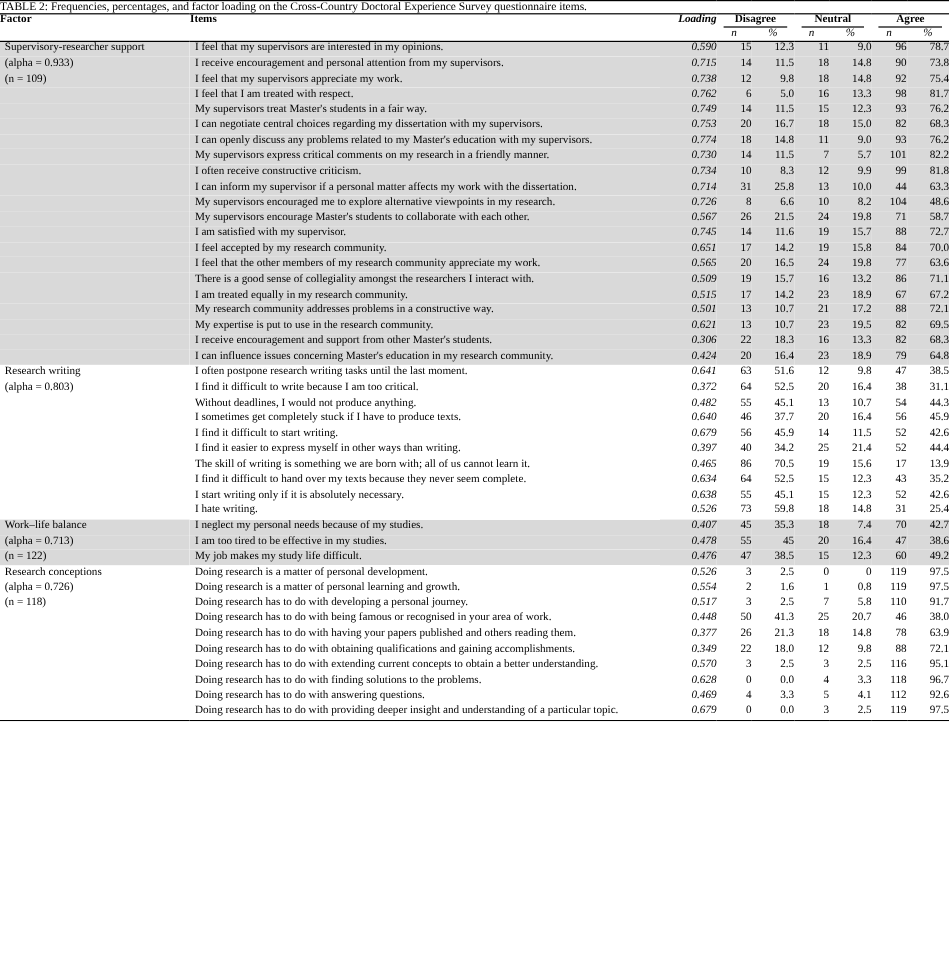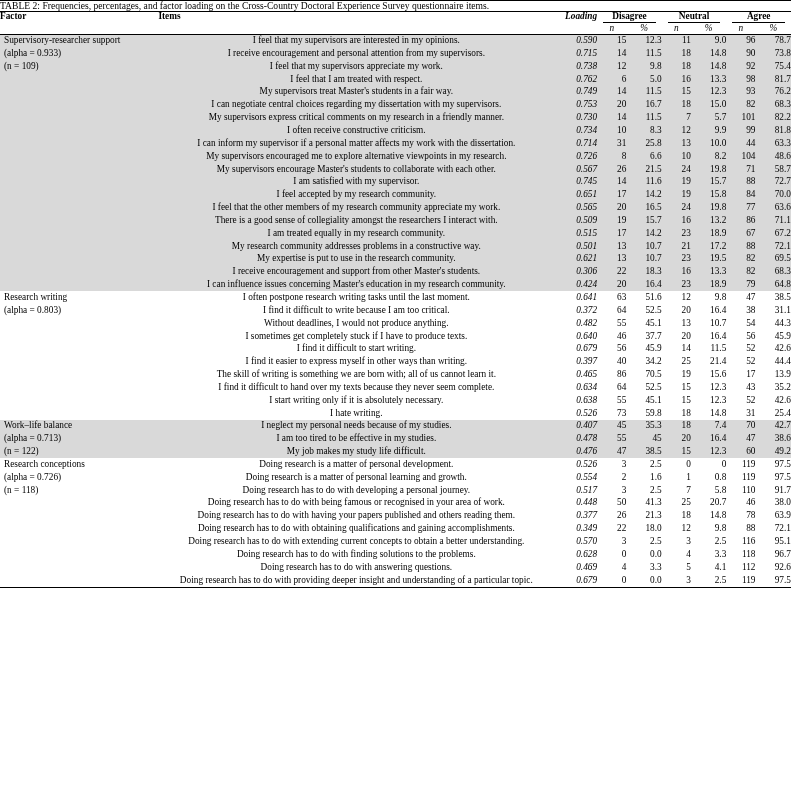--- a/index.html
+++ b/index.html
@@ -52,21 +52,21 @@
     margin:0 6px 1px 6px;
     height:0;
   }
   .c-factor{width:148px;padding-left:4px;}
   .c-item{width:372px;padding-left:4px;margin-left:48px;}
   .c-load{width:45px;text-align:right;padding-right:6px;font-style:italic;}
   .c-n{width:28px;text-align:right;padding-right:3px;}
   .c-p{width:34px;text-align:right;padding-right:7px;}
   tr.band td{background:#d9d9d9;}
   tr.row td{padding:1.55px 0 1.55px 0;}
-  tr.row td.c-item{padding-left:4px;text-align:center;}
+  tr.row td.c-item{padding-left:4px;}
   tr.row td.c-factor{padding-left:4px;}
   .factor-name{display:block;}
   .factor-sub{display:block;}
   .it{white-space:nowrap;overflow:hidden;}
   .bottom-rule{border-bottom:1.6px solid #000;}
 </style>
 </head>
 <body>
 
 <div id="table-wrap">
@@ -161,20 +161,31 @@
           <td class="c-load">0.753</td>
           <td class="c-n">20</td>
           <td class="c-p">16.7</td>
           <td class="c-n">18</td>
           <td class="c-p">15.0</td>
           <td class="c-n">82</td>
           <td class="c-p">68.3</td>
         </tr>
         <tr class="row band">
           <td class="c-factor"></td>
+          <td class="c-item it">I can openly discuss any problems related to my Master's education with my supervisors.</td>
+          <td class="c-load">0.774</td>
+          <td class="c-n">18</td>
+          <td class="c-p">14.8</td>
+          <td class="c-n">11</td>
+          <td class="c-p">9.0</td>
+          <td class="c-n">93</td>
+          <td class="c-p">76.2</td>
+        </tr>
+        <tr class="row band">
+          <td class="c-factor"></td>
           <td class="c-item it">My supervisors express critical comments on my research in a friendly manner.</td>
           <td class="c-load">0.730</td>
           <td class="c-n">14</td>
           <td class="c-p">11.5</td>
           <td class="c-n">7</td>
           <td class="c-p">5.7</td>
           <td class="c-n">101</td>
           <td class="c-p">82.2</td>
         </tr>
         <tr class="row band">

